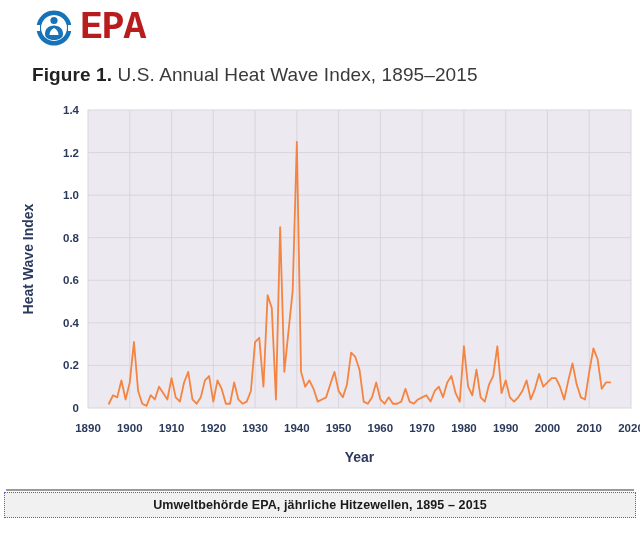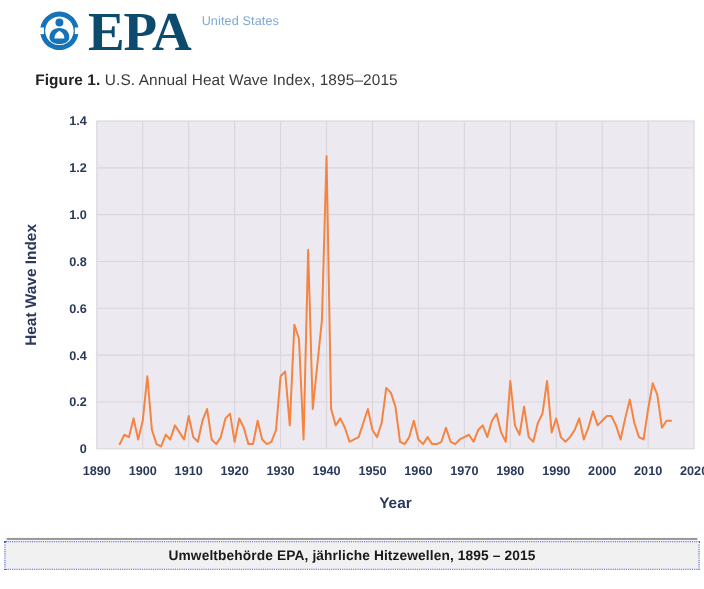--- a/index.html
+++ b/index.html
@@ -20,43 +20,43 @@
   
   .epa-header {
     position: absolute;
     left: 34px; top: 8px;
     display: flex;
     align-items: flex-start;
     gap: 10px;
   }
   .epa-mark { display: block; }
   .epa-wordmark {
-    font-family: Liberation Serif, serif;
-    font-weight: bold;
-    font-size: 50px;
+    font-family: Liberation Mono, monospace;
+    font-weight: bold;
+    font-size: 38px;
     letter-spacing: -1px;
-    color: #0c4a6e;
+    color: #b91c1c;
     line-height: 40px;
     margin-left: -4px;
   }
   .epa-tagline {
     font-family: "Liberation Sans", sans-serif;
     font-size: 11.5px;
     line-height: 12.6px;
     color: #7ea9d6;
     padding-top: 6px;
     letter-spacing: 0.1px;
   }
 
   
   .fig-caption {
     position: absolute;
     left: 32px; top: 64px;
     font-family: "Liberation Sans", sans-serif;
-    font-size: 14px;
+    font-size: 19px;
     color: #3a3a3a;
     letter-spacing: 0.1px;
     white-space: nowrap;
   }
   .fig-caption .fig-bold { font-weight: bold; color: #222222; }
 
   
   .chart-wrap {
     position: absolute;
     left: 0px; top: 100px;
@@ -125,21 +125,20 @@
       <rect x="0" y="17" width="6" height="6" fill="#ffffff"></rect>
       <rect x="34" y="17" width="6" height="6" fill="#ffffff"></rect>
 
       <circle cx="20" cy="12.5" r="3.6" fill="#1673b8"></circle>
       <path d="M20 17.5 C14.5 17.5 11 21 11 26 C11 29.5 14.5 32 20 32
                C25.5 32 29 29.5 29 26 C29 21 25.5 17.5 20 17.5 Z" fill="#1673b8"></path>
       <path d="M20 20 C17 21.5 15.5 24 15.5 27 L24.5 27 C24.5 24 23 21.5 20 20 Z" fill="#ffffff"></path>
     </svg>
     <div class="epa-wordmark">EPA</div>
     <div class="epa-tagline">
-      <div>United States</div>
     </div>
   </div>
 
   <div class="fig-caption">
     <span class="fig-bold">Figure 1.</span>
     <span>U.S. Annual Heat Wave Index, 1895–2015</span>
   </div>
 
   <div class="chart-wrap">
     <svg class="chart-svg" id="chart" width="640" height="370" viewBox="0 0 640 370">

